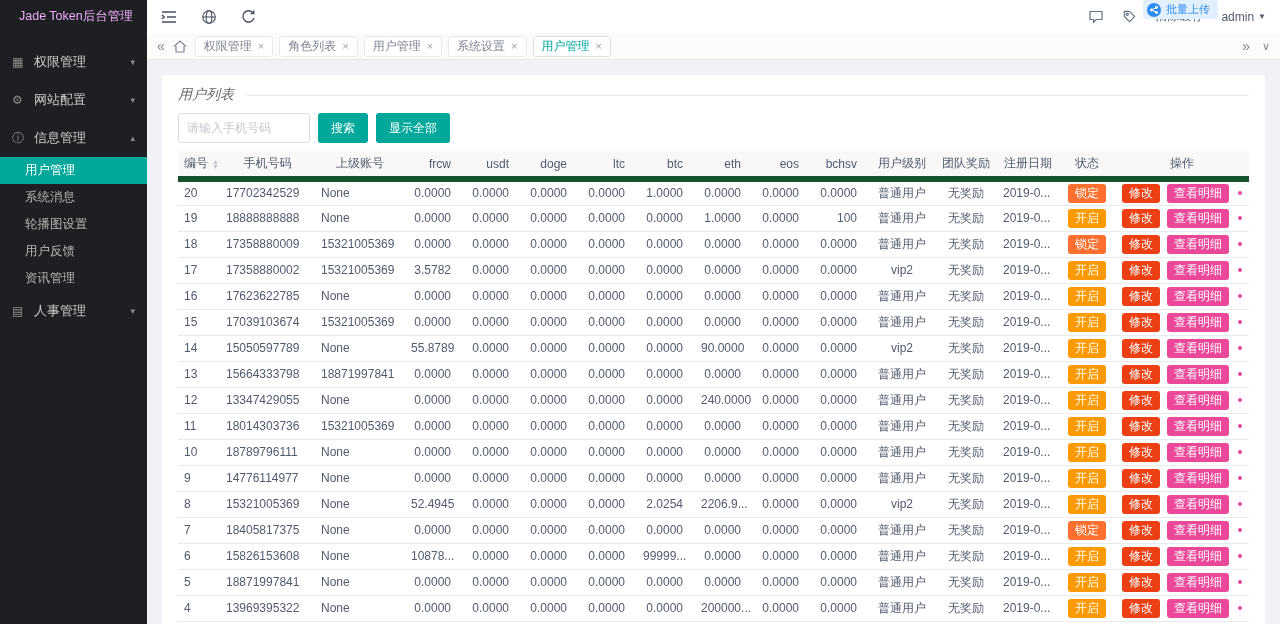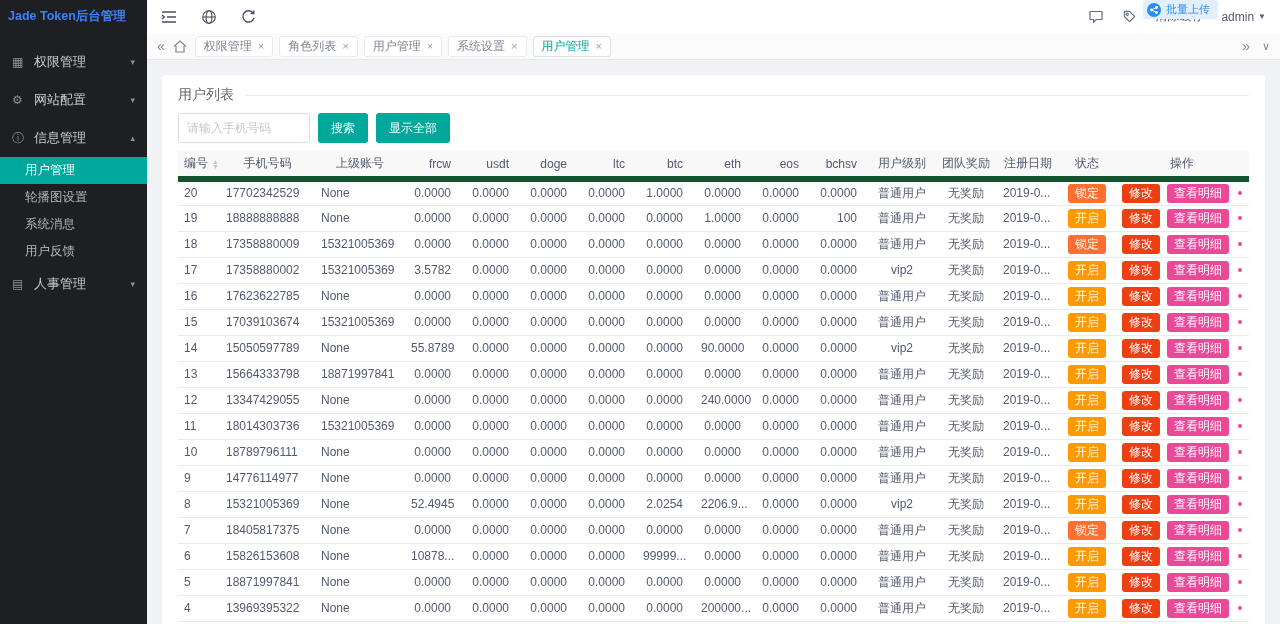--- a/index.html
+++ b/index.html
@@ -2,21 +2,21 @@
 <html><head>
 <meta charset="utf-8">
 <style>
   * { margin:0; padding:0; box-sizing:border-box; }
   html,body { width:1280px; height:624px; overflow:hidden; background:#f0f2f5;
     font-family:"Liberation Sans","DejaVu Sans",sans-serif; }
   .app { display:flex; width:1280px; height:624px; }
 
   
   .sidebar { width:147px; flex-shrink:0; background:#1e1f22; display:flex; flex-direction:column; }
-  .logo { height:33px; line-height:33px; color:#3b82f6; font-size:12.5px; padding-left:8px; white-space:nowrap;font-weight:bold; }
+  .logo { height:33px; line-height:33px; color:#f0abfc; font-size:12.5px; padding-left:19px; white-space:nowrap; }
   .menu { margin-top:10px; }
   .menu-item { height:38px; display:flex; align-items:center; padding:0 12px; font-size:13px; color:#cccccc; cursor:pointer; }
   .mi-icon { width:17px; font-size:12px; color:#8f8f8f; margin-right:5px; }
   .menu-item .caret { margin-left:auto; font-size:9px; color:#8c8c8c; }
   .submenu-item { height:27px; line-height:27px; padding-left:25px; font-size:12.5px; color:#b5b5b5; cursor:pointer; }
   .submenu-item.active { background:#00a89c; color:#ffffff; }
 
   
   .main-col { flex:1; display:flex; flex-direction:column; min-width:0; }
 
@@ -36,21 +36,21 @@
   .tabs { display:flex; gap:6px; flex:1; min-width:0; overflow:hidden; }
   .tab { background:#ffffff; border:1px solid #e8eaec; border-radius:3px; height:21px; flex-shrink:0;
     display:flex; align-items:center; padding:0 8px; font-size:12px; color:#808695; cursor:pointer; gap:6px; }
   .tab.active { color:#00a89c; border-color:#dcdee2; }
   .tab .close { font-size:11px; color:#9ea3ad; line-height:1; }
   .tabbar-right { display:flex; gap:12px; margin-left:auto; color:#808695; align-items:center; }
 
   
   .content { flex:1; background:#f0f2f5; padding:15px; overflow:hidden; }
   .card { background:#ffffff; border-radius:4px; padding:10px 16px; height:700px; }
-  .card-head { display:flex; align-items:center; height:20px; margin-bottom:8px; }
+  .card-head { display:flex; align-items:center; height:20px; margin-bottom:8px;font-style:italic; }
   .card-title { font-size:14px; color:#666666; margin-right:12px; white-space:nowrap; }
   .card-head .rule { flex:1; height:1px; background:#e8eaec; }
 
   .toolbar { display:flex; align-items:center; gap:8px; margin-bottom:8px; }
   .search-input { width:132px; height:30px; border:1px solid #dcdee2; border-radius:4px; padding:0 8px;
     font-size:12px; color:#515a6e; outline:none; font-family:inherit; }
   .search-input::placeholder { color:#c5c8ce; }
   .btn-teal { background:#00a89c; color:#ffffff; border:none; height:30px; padding:0 13px; font-size:12px;
     border-radius:3px; cursor:pointer; font-family:inherit; }
 
@@ -90,23 +90,24 @@
           <span>网站配置</span>
           <span class="caret">▾</span>
         </div>
         <div class="menu-item">
           <span class="mi-icon">ⓘ</span>
           <span>信息管理</span>
           <span class="caret">▴</span>
         </div>
         <div class="submenu">
           <div class="submenu-item active">用户管理</div>
+          <div class="submenu-item">系统消息</div>
           <div class="submenu-item">轮播图设置</div>
-          <div class="submenu-item">系统消息</div>
           <div class="submenu-item">用户反馈</div>
+          <div class="submenu-item">资讯管理</div>
         </div>
         <div class="menu-item">
           <span class="mi-icon">▤</span>
           <span>人事管理</span>
           <span class="caret">▾</span>
         </div>
       </nav>
   </aside>
 
   <div class="main-col">

